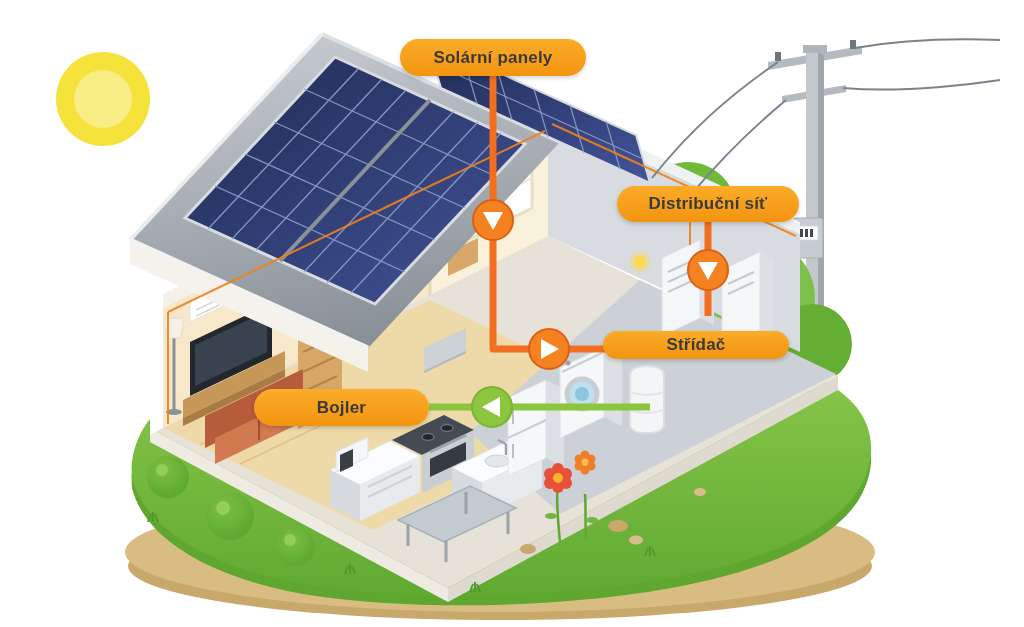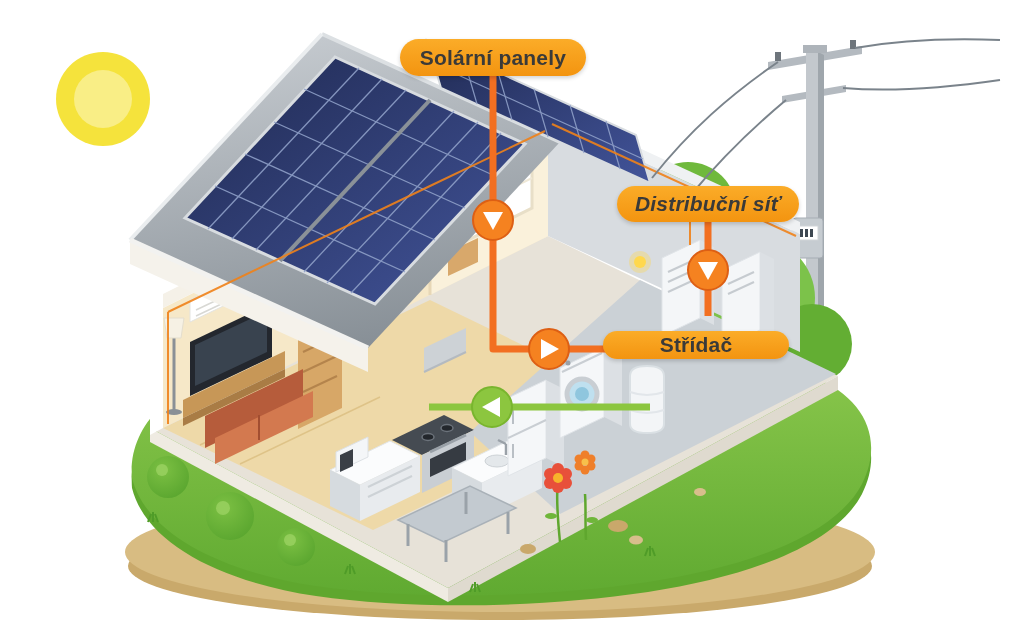--- a/index.html
+++ b/index.html
@@ -1,21 +1,21 @@
 <!DOCTYPE html>
 <html><head>
 <meta charset="utf-8">
 <style>
   html,body{margin:0;padding:0;background:#ffffff;}
   .stage{position:relative;width:1024px;height:627px;overflow:hidden;background:#ffffff;
          font-family:"Liberation Sans",sans-serif;}
   .stage svg{position:absolute;left:0;top:0;}
   .pill{position:absolute;display:flex;align-items:center;justify-content:center;
         background:linear-gradient(180deg,#FBAC28,#F39410);
-        border-radius:19px;color:#3A3A39;font-weight:700;font-size:21px;
+        border-radius:19px;color:#3A3A39;font-weight:700;font-size:17px;
         letter-spacing:.2px;box-shadow:0 2px 4px rgba(0,0,0,.18);white-space:nowrap;}
 </style>
 </head>
 <body>
 
 <div class="stage">
 
 <svg width="1024" height="627" viewBox="0 0 1024 627">
   <defs>
     <linearGradient id="grassGrad" x1="0" y1="0" x2="0" y2="1">
@@ -317,16 +317,17 @@
       <path d="M698,262 L718,262 L708,280 Z" fill="#FFFFFF"></path>
     </g>
     <g>
       <circle cx="492" cy="407" r="20" fill="#8CC63F" stroke="#79B52E" stroke-width="2"></circle>
       <path d="M500,397 L500,417 L482,407 Z" fill="#FFFFFF"></path>
     </g>
   </g>
 </svg>
 
 <div class="pill" style="left:400px;top:39px;width:186px;height:37px;">Solární panely</div>
-<div class="pill" style="left:617px;top:186px;width:182px;height:36px;font-style:italic;">Distribuční síť</div>
+<div class="pill" style="left:617px;top:186px;width:182px;height:36px;">Distribuční síť</div>
 <div class="pill" style="left:603px;top:331px;width:186px;height:28px;">Střídač</div>
+<div class="pill" style="left:254px;top:389px;width:175px;height:37px;">Bojler</div>
 
 </div>
 
 </body></html>

